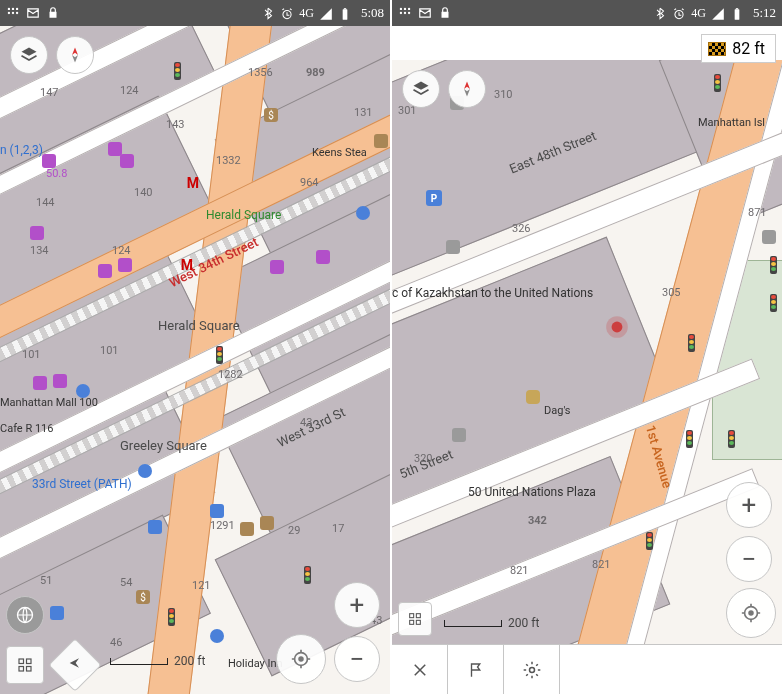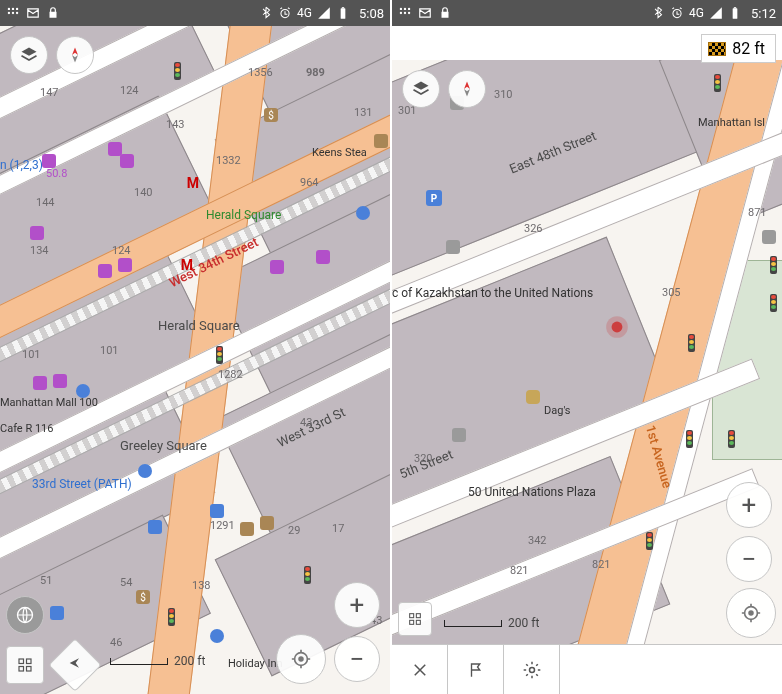--- a/index.html
+++ b/index.html
@@ -35,21 +35,21 @@
     background: #545454;
     color: #fff;
     display: flex;
     align-items: center;
     font-size: 12px;
     padding: 0 6px;
     position: relative;
     z-index: 50;
   }
   .status-left { display: flex; gap: 6px; align-items: center; }
-  .status-right { margin-left: auto; display: flex; gap: 5px; align-items: flex-start; }
+  .status-right { margin-left: auto; display: flex; gap: 5px; align-items: flex-end; font-family: Liberation Serif, serif; }
   .status-icon { width: 14px; height: 14px; display: inline-flex; align-items: center; justify-content: center; }
   .status-icon svg { width: 14px; height: 14px; fill: #fff; }
   .status-clock { font-size: 13px; margin-left: 4px; }
 
   
   .map {
     position: absolute;
     top: 26px;
     left: 0;
     right: 0;
@@ -369,21 +369,21 @@
       <div class="street-label" style="left:278px; top:410px; transform:rotate(-26deg);">West 33rd St</div>
       <div class="street-label green" style="left:206px; top:182px;">Herald Square</div>
       <div class="street-label" style="left:158px; top:292px;">Herald Square</div>
       <div class="street-label" style="left:120px; top:412px;">Greeley Square</div>
       <div class="street-label blue" style="left:32px; top:451px;">33rd Street (PATH)</div>
 
       <div class="house-no" style="left:0px; top:370px; color:#333;">Manhattan Mall 100</div>
       <div class="house-no" style="left:0px; top:396px; color:#333;">Cafe R 116</div>
       <div class="house-no" style="left:312px; top:120px; color:#333;">Keens Stea</div>
       <div class="house-no" style="left:228px; top:631px; color:#333;">Holiday Inn</div>
-      <div class="street-label blue" style="left:0px; top:132px;">n (1,2,3)</div>
+      <div class="street-label blue" style="left:0px; top:117px;">n (1,2,3)</div>
       <div class="house-no" style="left:46px; top:141px; color:#b24fc9;">50.8</div>
 
       <div class="house-no" style="left:40px; top:60px;">147</div>
       <div class="house-no" style="left:120px; top:58px;">124</div>
       <div class="house-no" style="left:166px; top:92px;">143</div>
       <div class="house-no" style="left:36px; top:170px;text-align:right;">144</div>
       <div class="house-no" style="left:30px; top:218px;">134</div>
       <div class="house-no" style="left:112px; top:218px;">124</div>
       <div class="house-no" style="left:22px; top:322px;">101</div>
       <div class="house-no" style="left:100px; top:318px;">101</div>
@@ -393,21 +393,21 @@
       <div class="house-no" style="left:248px; top:40px;">1356</div>
       <div class="house-no" style="left:216px; top:128px;">1332</div>
       <div class="house-no" style="left:134px; top:160px;">140</div>
       <div class="house-no" style="left:300px; top:150px;">964</div>
       <div class="house-no" style="left:218px; top:342px;">1282</div>
       <div class="house-no" style="left:306px; top:40px;font-weight:bold;">989</div>
       <div class="house-no" style="left:354px; top:80px;">131</div>
       <div class="house-no" style="left:300px; top:390px;">43</div>
       <div class="house-no" style="left:210px; top:493px;">1291</div>
       <div class="house-no" style="left:288px; top:498px;">29</div>
-      <div class="house-no" style="left:192px; top:553px;">138</div>
+      <div class="house-no" style="left:192px; top:553px;">121</div>
       <div class="house-no" style="left:332px; top:496px;">17</div>
       <div class="house-no" style="left:370px; top:588px;">43</div>
 
       <div class="poi purple" style="left:42px; top:128px;"></div>
       <div class="poi purple" style="left:108px; top:116px;"></div>
       <div class="poi purple" style="left:120px; top:128px;"></div>
       <div class="poi purple" style="left:30px; top:200px;"></div>
       <div class="poi purple" style="left:98px; top:238px;"></div>
       <div class="poi purple" style="left:118px; top:232px;"></div>
       <div class="poi purple" style="left:33px; top:350px;"></div>
@@ -582,24 +582,24 @@
       <div class="street-label" style="left:8px; top:407px; transform:rotate(-22deg);">5th Street</div>
 
       <div class="house-no" style="left:306px; top:56px; color:#333;">Manhattan Isl</div>
       <div class="house-no" style="left:0px; top:226px; color:#333; font-size:12px;">c of Kazakhstan to the United Nations</div>
       <div class="house-no" style="left:76px; top:425px; color:#333; font-size:12px;">50 United Nations Plaza</div>
       <div class="house-no" style="left:152px; top:344px; color:#333;">Dag's</div>
 
       <div class="house-no" style="left:6px; top:44px;">301</div>
       <div class="house-no" style="left:102px; top:28px;">310</div>
       <div class="house-no" style="left:356px; top:146px;">871</div>
-      <div class="house-no" style="left:132px; top:162px;">326</div>
+      <div class="house-no" style="left:120px; top:162px;">326</div>
       <div class="house-no" style="left:270px; top:226px;">305</div>
       <div class="house-no" style="left:22px; top:392px;">320</div>
-      <div class="house-no" style="left:136px; top:474px;">342</div>
+      <div class="house-no" style="left:136px; top:454px;font-weight:bold;">342</div>
       <div class="house-no" style="left:118px; top:504px;">821</div>
       <div class="house-no" style="left:200px; top:498px;">821</div>
 
       <div class="poi parking" style="left:34px; top:130px;">P</div>
       <div class="poi grey" style="left:58px; top:36px;"></div>
       <div class="poi grey" style="left:54px; top:180px;"></div>
       <div class="poi grey" style="left:60px; top:368px;"></div>
       <div class="poi cup" style="left:134px; top:330px;"></div>
       <div class="poi grey" style="left:370px; top:170px;"></div>
 

